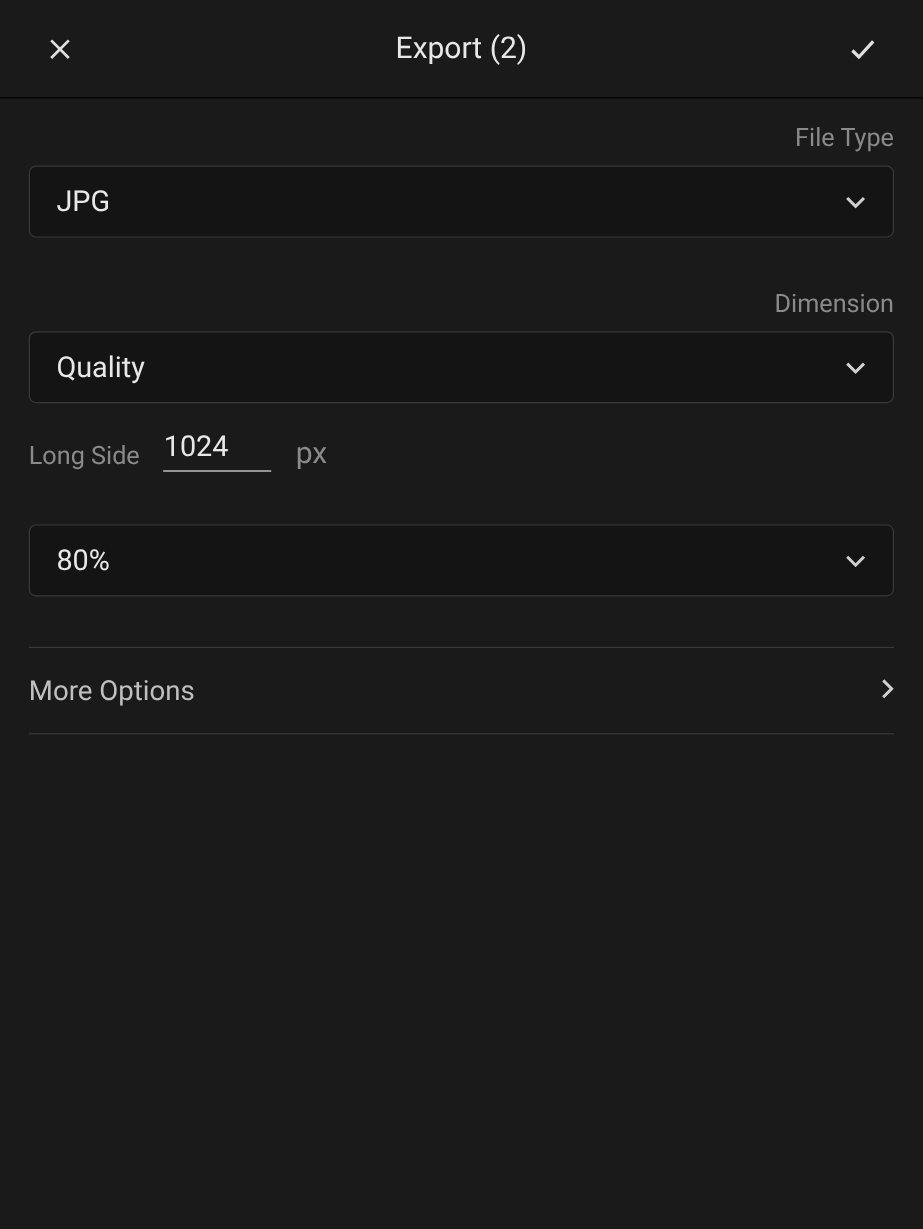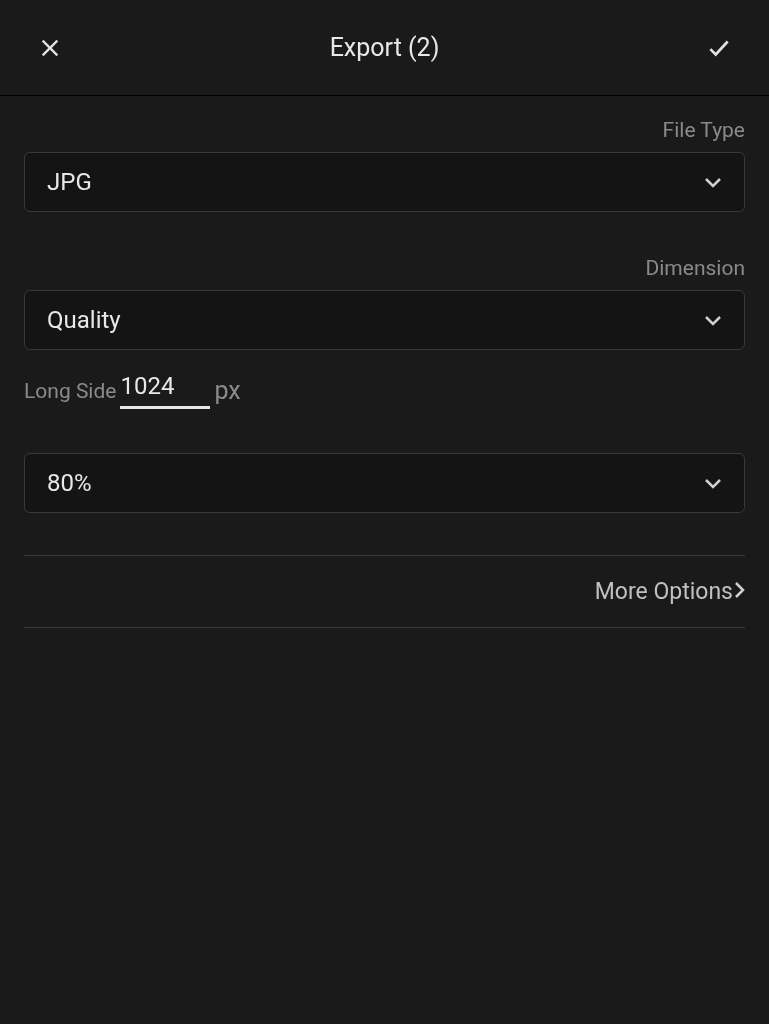--- a/index.html
+++ b/index.html
@@ -12,21 +12,21 @@
       height: 1024px;
       background: #1a1a1a;
       font-family: -apple-system, BlinkMacSystemFont, "Segoe UI", Roboto, Helvetica, Arial, sans-serif;
       color: #e0e0e0;
       overflow: hidden;
     }
     .header {
       display: flex;
       align-items: center;
       justify-content: space-between;
-      height: 96px;
+      height: 82px;
       padding: 0 30px;
       border-bottom: 1px solid #000;
     }
     .close-btn {
       cursor: pointer;
       display: flex;
       align-items: center;
       justify-content: center;
       width: 40px;
       height: 40px;
@@ -97,34 +97,34 @@
     }
     .chevron-down svg {
       width: 18px;
       height: 12px;
       stroke: #d0d0d0;
       stroke-width: 2.5;
       fill: none;
     }
     .long-side-row {
       display: flex;
-      align-items: center;
-      gap: 4px;
+      align-items: flex-end;
+      gap: 20px;
       margin-bottom: 44px;
       margin-top: 22px;
     }
     .long-side-label {
       font-size: 21px;
       color: #8a8a8a;
     }
     .long-side-input {
       font-size: 24px;
       color: #e8e8e8;
       border: none;
-      border-bottom: 3px solid #e5e5e5;
+      border-bottom: 1px solid #e5e5e5;
       width: 90px;
       text-align: left;
       padding-bottom: 6px;
       background: transparent;
       font-family: inherit;
     }
     .long-side-unit {
       font-size: 25px;
       color: #8a8a8a;
     }
@@ -135,21 +135,21 @@
       margin-bottom: 42px;
     }
     .divider {
       border: none;
       border-top: 1px solid #3a3a3a;
       margin: 0;
     }
     .more-options-row {
       display: flex;
       align-items: center;
-      justify-content: flex-end;
+      justify-content: space-between;
       padding: 22px 0;
       cursor: pointer;
     }
     .more-options-label {
       font-size: 23px;
       color: #c0c0c0;
     }
     .chevron-right svg {
       width: 12px;
       height: 18px;

